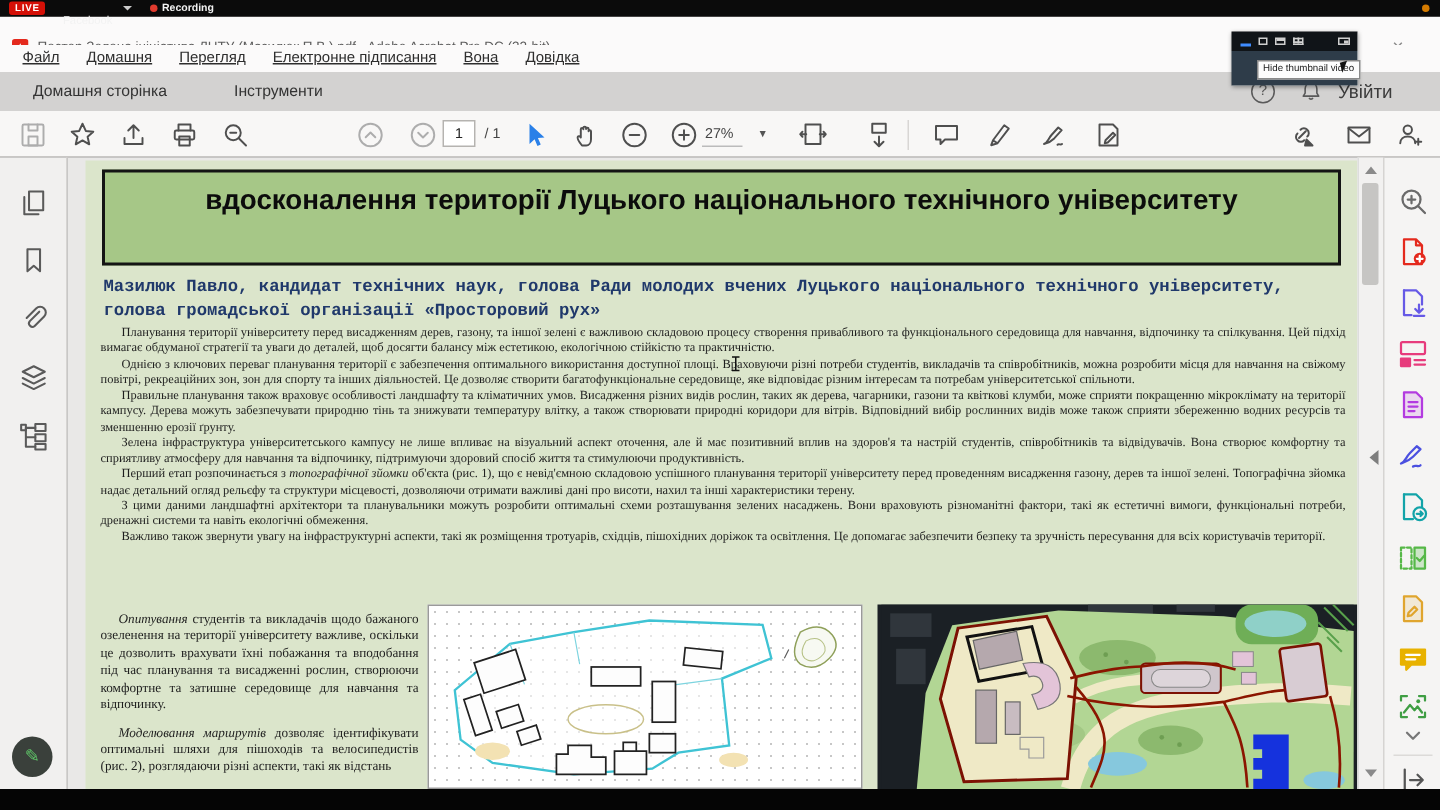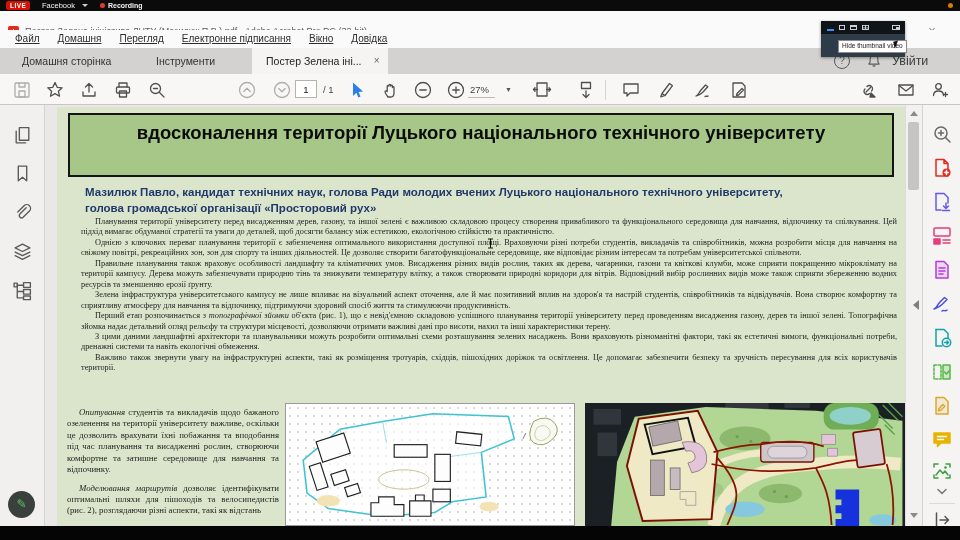--- a/index.html
+++ b/index.html
@@ -4,21 +4,21 @@
 <style>
   * { box-sizing: border-box; margin: 0; padding: 0; }
   html,body { width: 960px; height: 540px; overflow: hidden; background:#000;
     font-family: "Liberation Sans", sans-serif; }
   .abs { position:absolute; }
 
   
   #stream-bar { left:0; top:0; width:960px; height:11px; background:#0b0b0b; z-index:50; }
   #live-badge { left:6px; top:1px; height:9px; padding:0 4px; background:#d51007; color:#fff;
     font-size:6.5px; font-weight:bold; line-height:9px; border-radius:2px; letter-spacing:.5px; }
-  #fb-label { left:42px; top:1px; color:#f2f2f2; font-size:7.5px; line-height:9px; }
+  #fb-label { left:42px; top:9px; color:#f2f2f2; font-size:7.5px; line-height:9px; }
   #fb-caret { left:82px; top:4px; width:0; height:0; border-left:3px solid transparent;
     border-right:3px solid transparent; border-top:3px solid #ccc; }
   #rec-dot { left:100px; top:3px; width:5px; height:5px; border-radius:50%; background:#e23b2e; }
   #rec-label { left:108px; top:1px; color:#f2f2f2; font-size:7px; font-weight:bold; line-height:9px; }
   #stream-dot-right { left:948px; top:3px; width:5px; height:5px; border-radius:50%; background:#d57b00; }
 
   
   #title-bar { left:0; top:11px; width:960px; height:19px; background:#fbfafa; }
   #pdf-logo { left:8px; top:15px; width:11px; height:11px; }
   #window-title { left:25px; top:15px; font-size:9px; color:#5c5c5c; white-space:nowrap; }
@@ -75,24 +75,24 @@
   #panel-collapse { left:913px; top:300px; width:0; height:0; border-top:5px solid transparent; border-bottom:5px solid transparent;
     border-right:6px solid #7e7e7e; }
 
   
   #page { left:57px; top:107px; width:848px; height:419px; background:#dbe5cb; overflow:hidden; }
   #poster-title-box { position:absolute; left:11px; top:6px; width:826px; height:64px; background:#a6c787;
     border:2.5px solid #141414; text-align:center; padding-top:5px; }
   .poster-title-line { font-size:18.5px; font-weight:bold; color:#0c0c0c; line-height:1.45;
     font-family:"Liberation Sans", sans-serif; }
   #poster-author { position:absolute; left:12px; top:77px; width:820px;
-    font-family:Liberation Sans, sans-serif; font-weight:bold; font-size:11.5px; color:#20396b; line-height:1.4;margin-left:16px; }
+    font-family:Liberation Mono, monospace; font-weight:bold; font-size:11.5px; color:#20396b; line-height:1.4; }
   #poster-body { position:absolute; left:10px; top:110px; width:830px; font-family:"Liberation Serif", serif;
     font-size:8.3px; color:#1e1e1e; text-align:justify; line-height:1.26; }
-  #poster-body p { text-indent:14px;margin-left:14px; }
+  #poster-body p { text-indent:14px; }
   .ital { font-style:italic; }
   #bottom-row { position:absolute; left:0; top:296px; width:848px; height:123px; }
   #poster-left-col { position:absolute; left:10px; top:4px; width:212px; font-family:Liberation Serif, serif;
     font-size:8.8px; color:#1e1e1e; text-align:justify; line-height:1.3; }
   #poster-left-col p { text-indent:12px; }
   #poster-left-col p + p { margin-top:7px; }
   #fig1 { position:absolute; left:228px; top:0; width:290px; height:123px; background:#fff;
     background-image:radial-gradient(circle,#c7c7c7 .6px,transparent .9px); background-size:8px 8px;
     border:1px solid #9a9a9a; }
   #fig2 { position:absolute; left:528px; top:0; width:320px; height:123px; background:#1b2025; }
@@ -145,31 +145,27 @@
   </svg>
   <div id="window-title" class="abs">Постер Зелена ініціатива ЛНТУ (Мазилюк П.В.).pdf - Adobe Acrobat Pro DC (32-bit)</div>
   <div id="window-close" class="abs">×</div>
 </div>
 
 <div id="menu-bar" class="abs">
   <span class="menu-item">Файл</span>
   <span class="menu-item">Домашня</span>
   <span class="menu-item">Перегляд</span>
   <span class="menu-item">Електронне підписання</span>
-  <span class="menu-item">Вікно</span>
+  <span class="menu-item">Вона</span>
   <span class="menu-item">Довідка</span>
 </div>
 
 <div id="tab-bar" class="abs">
   <div id="tab-tools" class="tab">Інструменти</div>
   <div id="tab-home" class="tab">Домашня сторінка</div>
-  <div id="tab-doc" class="tab">
-    <span>Постер Зелена іні...</span>
-    <span id="tab-doc-close">×</span>
-  </div>
 </div>
 <div id="help-btn" class="abs">?</div>
 <svg id="bell-icon" class="abs" viewBox="0 0 18 18">
   <path d="M9,2.5 c2.6,0 4.4,1.9 4.4,4.5 v3.2 l1.4,2.3 H3.2 l1.4,-2.3 V7 C4.6,4.4 6.4,2.5 9,2.5 Z M7.6,13.8 a1.5,1.5 0 0 0 2.8,0" fill="none" stroke="#5a5a5a" stroke-width="1.2" stroke-linejoin="round"></path>
 </svg>
 <div id="sign-in" class="abs">Увійти</div>
 
 <div id="toolbar" class="abs"></div>
 <span class="tbi dim" style="left:12px">
   <svg viewBox="0 0 20 20">

